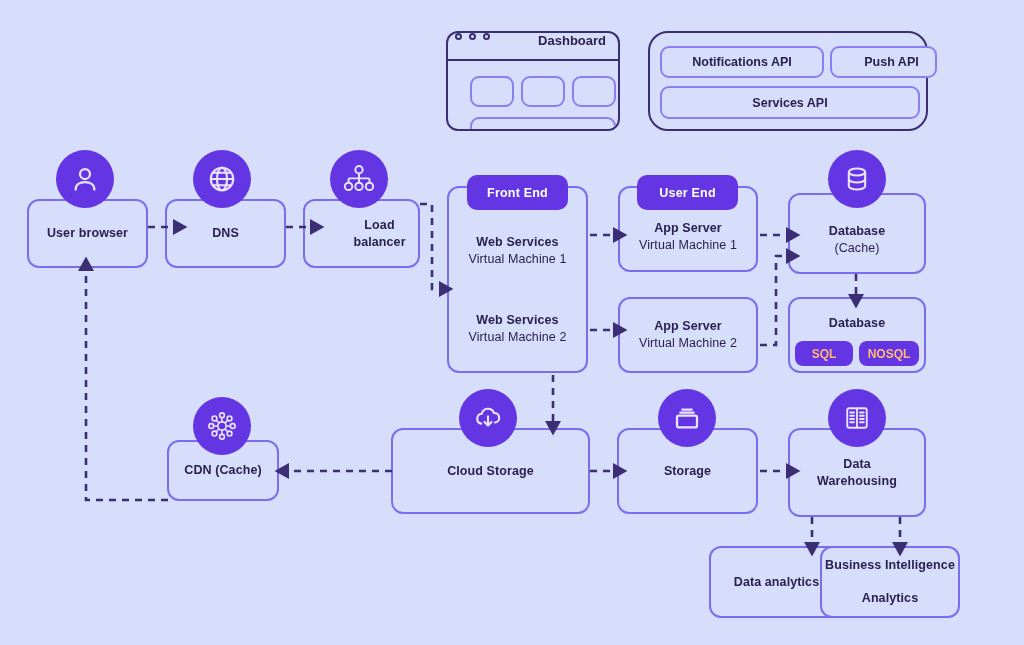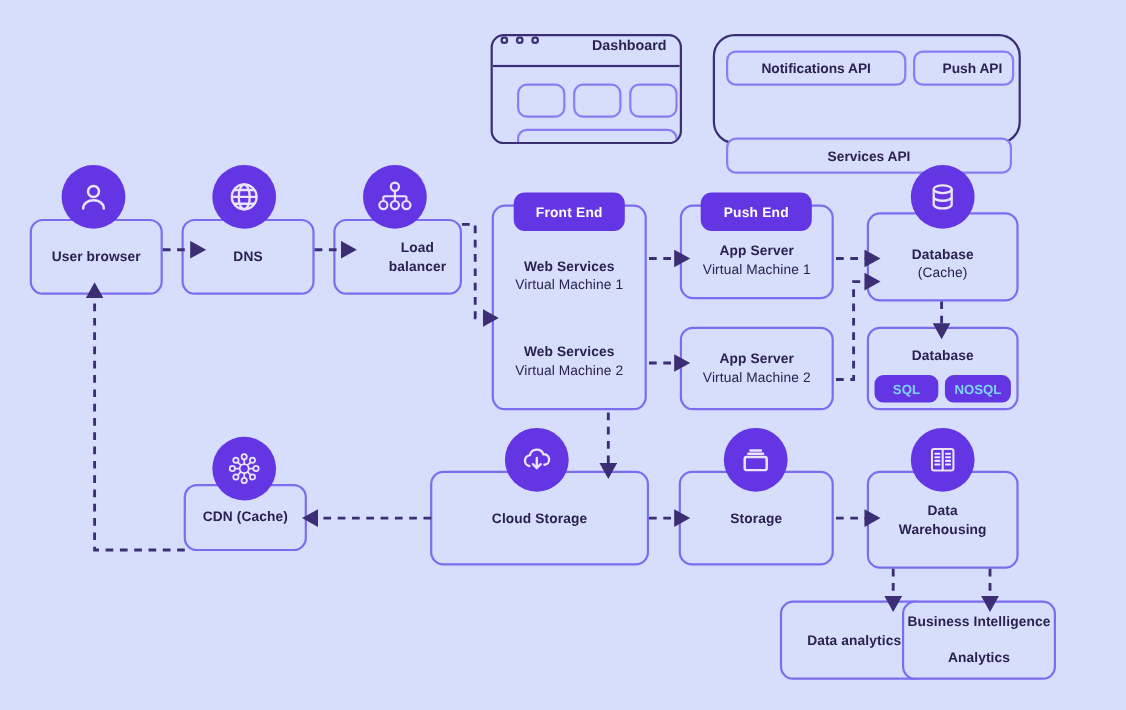--- a/index.html
+++ b/index.html
@@ -53,21 +53,21 @@
     font-size:12.5px;font-weight:bold;
     z-index:7;
     letter-spacing:.2px;
   }
 
   
   .tag{
     position:absolute;
     box-sizing:border-box;
     background:#6435e3;
-    color:#7dd3fc;
+    color:#fdba74;
     border-radius:8px;
     display:flex;align-items:center;justify-content:center;
     font-size:12px;font-weight:bold;
     z-index:5;
   }
 
   
   #browser-mock{
     position:absolute;
     box-sizing:border-box;
@@ -172,22 +172,22 @@
       <span id="browser-title">Dashboard</span>
     </div>
     <div class="wcard" style="left:22px;top:43px;width:44px;height:31px;"></div>
     <div class="wcard" style="left:73px;top:43px;width:44px;height:31px;"></div>
     <div class="wcard" style="left:124px;top:43px;width:44px;height:31px;"></div>
     <div class="wcard" style="left:22px;top:84px;width:146px;height:34px;"></div>
   </div>
 
   <div id="api-panel" style="left:648px;top:31px;width:280px;height:100px;">
     <div class="apibox" style="left:10px;top:13px;width:164px;height:32px;">Notifications API</div>
-    <div class="apibox" style="left:180px;top:13px;width:92px;height:32px;padding-left:16px;">Push API</div>
-    <div class="apibox" style="left:10px;top:53px;width:260px;height:33px;margin-top:39px;">Services API</div>
+    <div class="apibox" style="left:180px;top:13px;width:107px;height:32px;padding-left:16px;">Push API</div>
+    <div class="apibox" style="left:10px;top:53px;width:260px;height:33px;">Services API</div>
   </div>
 
   <div class="box" style="left:27px;top:199px;width:121px;height:69px;">
     <span>User browser</span>
   </div>
   <div class="badge" style="left:56px;top:150px;">
     <svg width="30" height="30" viewBox="0 0 24 24" fill="none" stroke="#e9e4ff" stroke-width="1.8" stroke-linecap="round">
       <circle cx="12" cy="8" r="4"></circle>
       <path d="M4.5 20.5c0-4 3.5-6 7.5-6s7.5 2 7.5 6"></path>
     </svg>
@@ -226,21 +226,21 @@
       <div>Web Services</div>
       <div class="sub">Virtual Machine 2</div>
     </div>
   </div>
   <div class="pill" style="left:467px;top:175px;width:101px;height:35px;">Front End</div>
 
   <div class="box" style="left:618px;top:186px;width:140px;height:86px;">
     <div style="margin-top:16px;">App Server</div>
     <div class="sub">Virtual Machine 1</div>
   </div>
-  <div class="pill" style="left:637px;top:175px;width:101px;height:35px;">Push End</div>
+  <div class="pill" style="left:637px;top:175px;width:101px;height:35px;">User End</div>
 
   <div class="box" style="left:618px;top:297px;width:140px;height:76px;">
     <div>App Server</div>
     <div class="sub">Virtual Machine 2</div>
   </div>
 
   <div class="box" style="left:788px;top:193px;width:138px;height:81px;">
     <div style="margin-top:12px;">Database</div>
     <div class="sub">(Cache)</div>
   </div>

